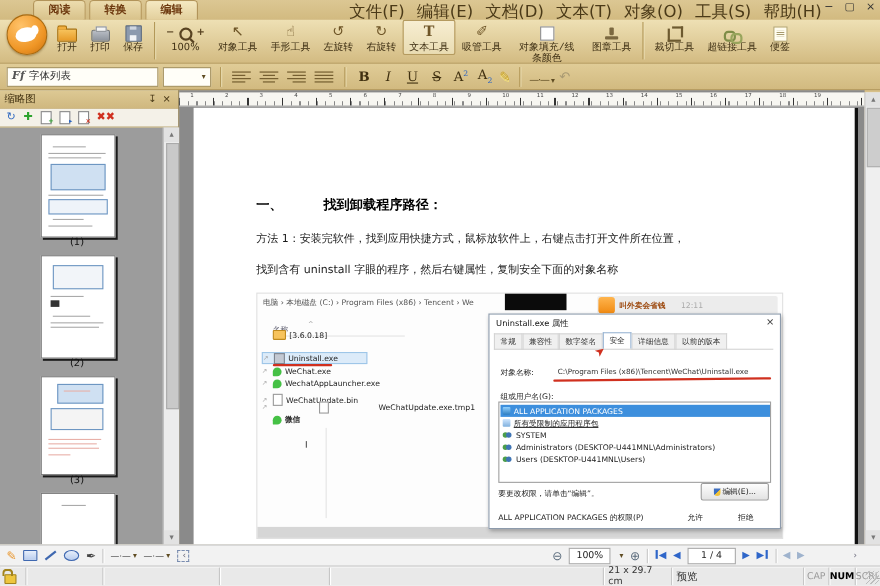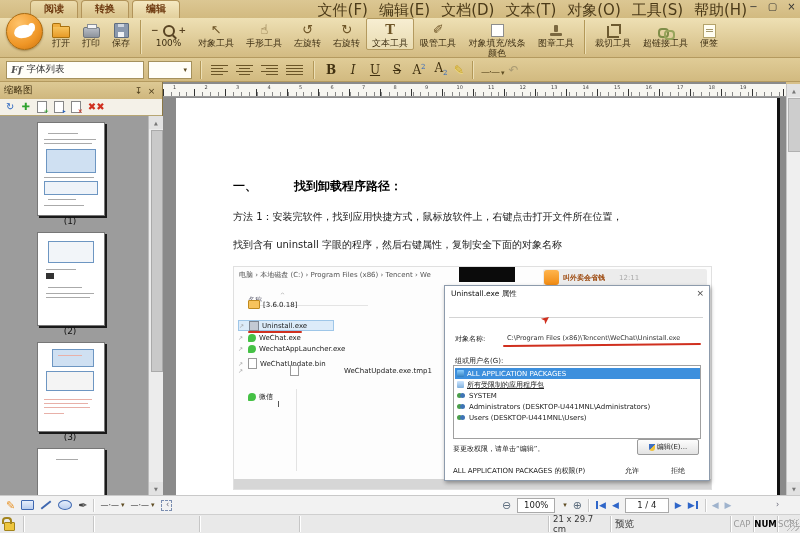--- a/index.html
+++ b/index.html
@@ -286,21 +286,21 @@
     <span>右旋转</span>
   </div>
   <div class="tbtn active">
     <span class="ticon i-T">T</span>
     <span>文本工具</span>
   </div>
   <div class="tbtn">
     <span class="ticon">✐</span>
     <span>吸管工具</span>
   </div>
-  <div class="tbtn" style="width:58px;">
+  <div class="tbtn" style="width:58px;font-family:Liberation Mono, monospace;">
     <span class="ticon">
         <span class="i-fill"></span>
       </span>
     <span>对象填充/线条颜色</span>
   </div>
   <div class="tbtn">
     <span class="ticon">
         <span class="i-stamp"></span>
       </span>
     <span>图章工具</span>
@@ -494,32 +494,40 @@
       <div class="frow" style="top:91px;align-items:center;">
         <span class="pin">↗</span>
         <span class="fi-file"></span>
         <span>WeChatUpdate.bin</span>
       </div>
       <div class="frow" style="top:98px;gap:45px;">
         <span class="pin">↗</span>
         <span class="fi-file"></span>
         <span>WeChatUpdate.exe.tmp1</span>
       </div>
-      <div class="frow" style="top:124px;">
+      <div class="frow" style="top:109px;font-weight:bold;">
         <span class="pin"></span>
         <span class="fi-we"></span>
         <span>微信</span>
       </div>
       <div class="vdivider"></div>
       <div class="imark"></div>
       <div class="botstrip"></div>
 
       <div class="pdlg">
         <div class="dtitle">Uninstall.exe 属性</div>
         <div class="dclose">×</div>
+        <div class="dtabs">
+          <span class="dtab">常规</span>
+          <span class="dtab">兼容性</span>
+          <span class="dtab">数字签名</span>
+          <span class="dtab active">安全</span>
+          <span class="dtab">详细信息</span>
+          <span class="dtab">以前的版本</span>
+        </div>
         <div class="dtabline"></div>
         <div class="redarrow">➤</div>
         <div class="objrow">对象名称:</div>
         <div class="objval">C:\Program Files (x86)\Tencent\WeChat\Uninstall.exe</div>
         <div class="redunder"></div>
         <div class="grplabel">组或用户名(G):</div>
         <div class="glist">
           <div class="grow sel" style="top:2px;">
             <span class="ico-pkg"></span>
             <span>ALL APPLICATION PACKAGES</span>

